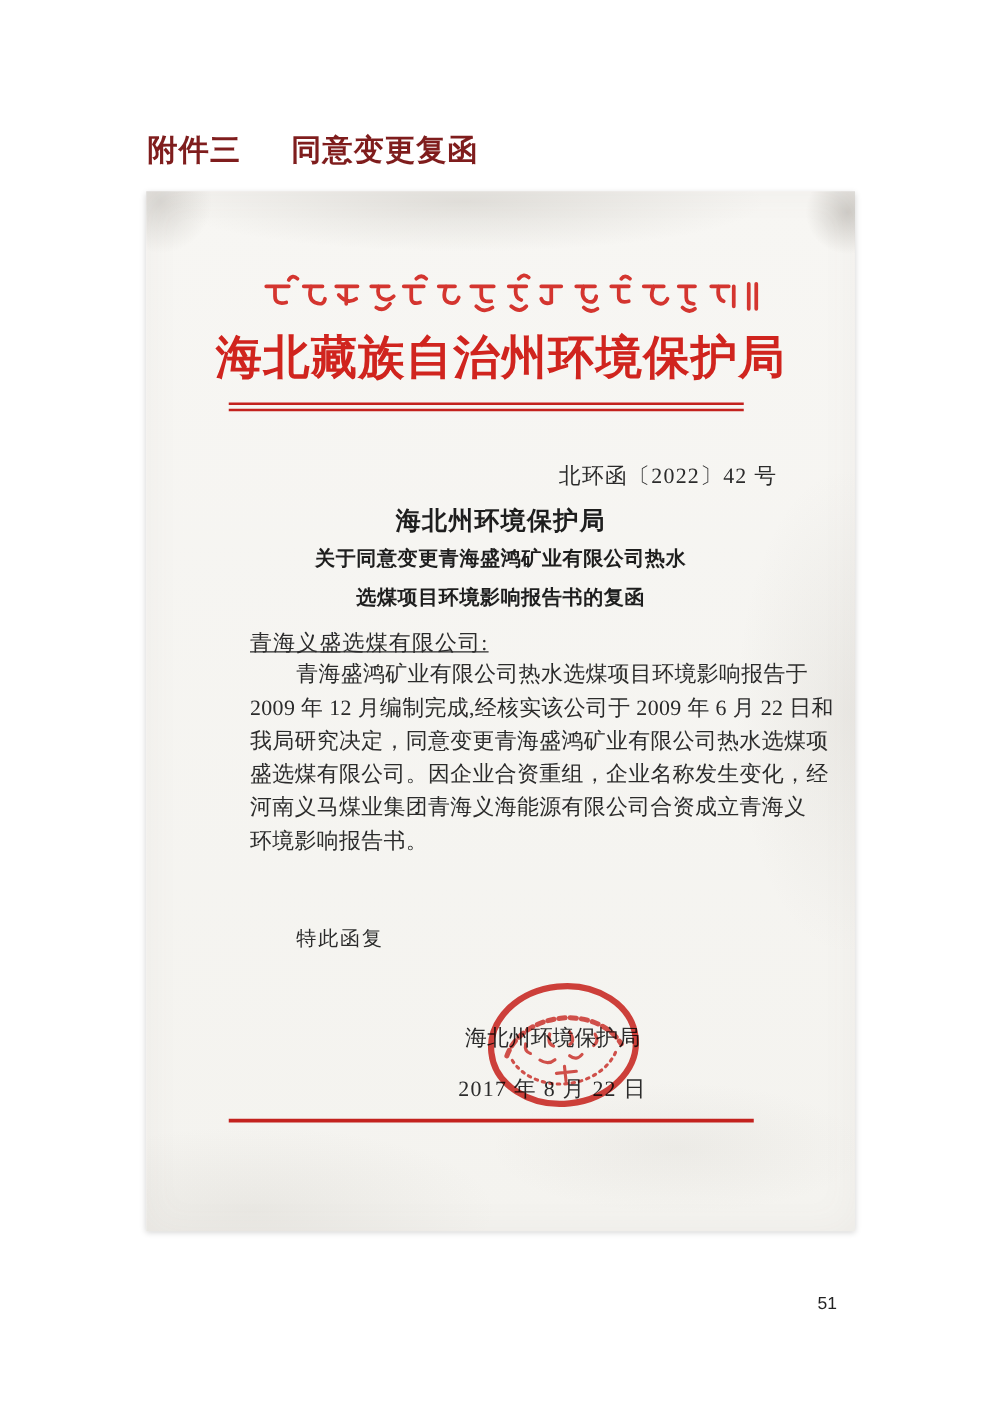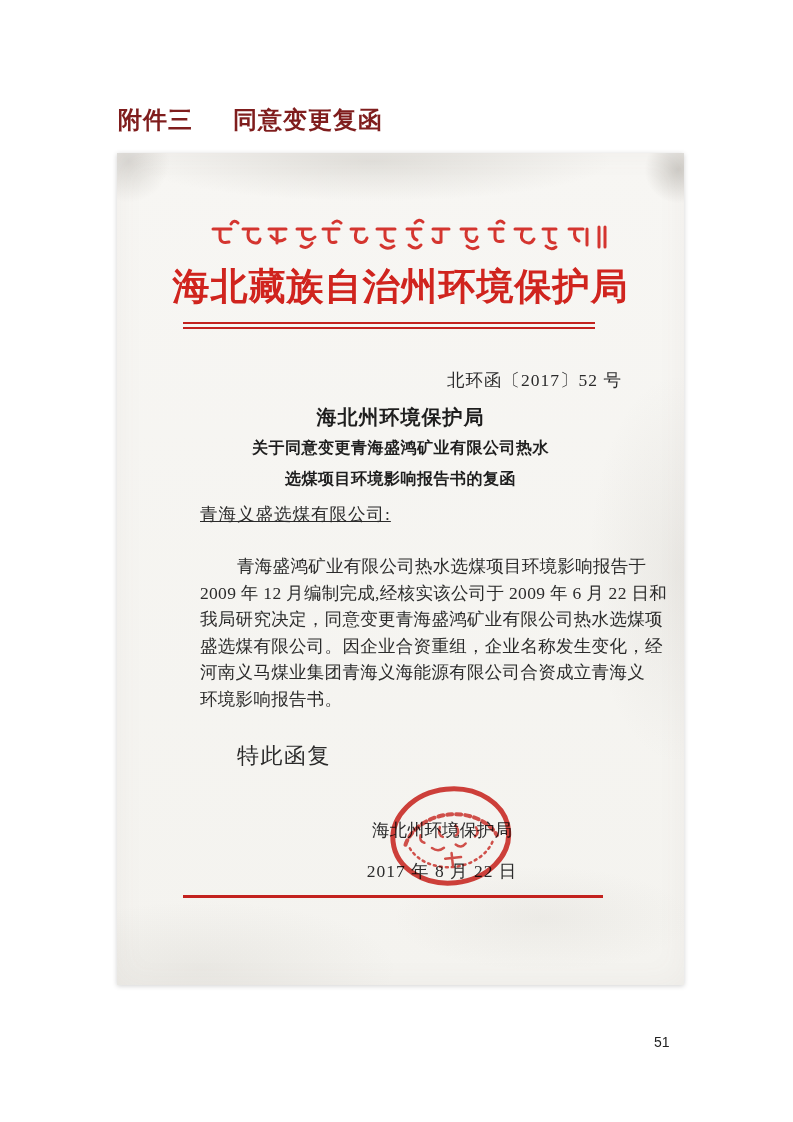--- a/index.html
+++ b/index.html
@@ -50,22 +50,22 @@
     border-top:2px solid var(--rule-red);border-bottom:2px solid var(--rule-red);
   }
   
   .doc-number{position:absolute;top:215px;left:330px;font-size:17.5px;letter-spacing:1px;white-space:nowrap;}
   .letter-title{position:absolute;top:249px;left:0;width:100%;text-align:center;font-weight:bold;color:#1e1e1e;}
   .letter-title .t1{font-size:20px;line-height:30px;letter-spacing:1px;}
   .letter-title .t2,.letter-title .t3{font-size:16px;line-height:31px;letter-spacing:0.5px;}
   .addressee{position:absolute;top:349px;left:83px;font-size:17.5px;letter-spacing:1px;white-space:nowrap;text-decoration:underline;}
   .body-par{position:absolute;top:373px;left:83px;width:440px;font-size:17.5px;line-height:26.5px;}
   .body-par .line{white-space:nowrap;letter-spacing:0.3px;}
-  .body-par .line.first{text-indent:37px;margin-top:27px;}
-  .closing{position:absolute;top:588px;left:120px;font-size:22px;letter-spacing:1.5px;}
+  .body-par .line.first{text-indent:37px;}
+  .closing{position:absolute;top:588px;left:120px;font-size:16px;letter-spacing:1.5px;}
   .sig-block{position:absolute;top:664px;left:175px;width:300px;text-align:center;font-size:17.5px;line-height:26.5px;}
   .sig-block .sig-date{margin-top:14px;letter-spacing:1px;}
   .foot-rule{position:absolute;top:742px;left:66px;width:420px;height:0;border-top:3px solid var(--rule-red);}
   
   .seal{position:absolute;left:268px;top:629px;transform:rotate(-6deg);mix-blend-mode:multiply;}
   .seal .ring{stroke:var(--seal-red);fill:none;opacity:.88;}
   .seal .mark{stroke:var(--seal-red);fill:none;opacity:.8;stroke-linecap:round;}
   
   .watermark{
     position:absolute;left:543px;top:490px;
@@ -123,21 +123,21 @@
         <path class="tib" d="M336 12 h13 M342 12 v9 q0 5 6 5 m-9 3 q5 5 10 1"></path>
         <path class="tib" d="M362 12 h14 M368 12 q-2 10 4 12 m8 -12 v16"></path>
         <path class="tib" d="M392 10 v20 m6 -20 v20"></path>
       </svg>
     </div>
 
     <div class="agency-name">海北藏族自治州环境保护局</div>
 
     <div class="head-rule"></div>
 
-    <div class="doc-number">北环函〔2017〕52 号</div>
+    <div class="doc-number">北环函〔2022〕42 号</div>
 
     <div class="letter-title">
       <div class="t1">海北州环境保护局</div>
       <div class="t2">关于同意变更青海盛鸿矿业有限公司热水</div>
       <div class="t3">选煤项目环境影响报告书的复函</div>
     </div>
 
     <div class="addressee">青海义盛选煤有限公司:</div>
 
     <div class="body-par">

